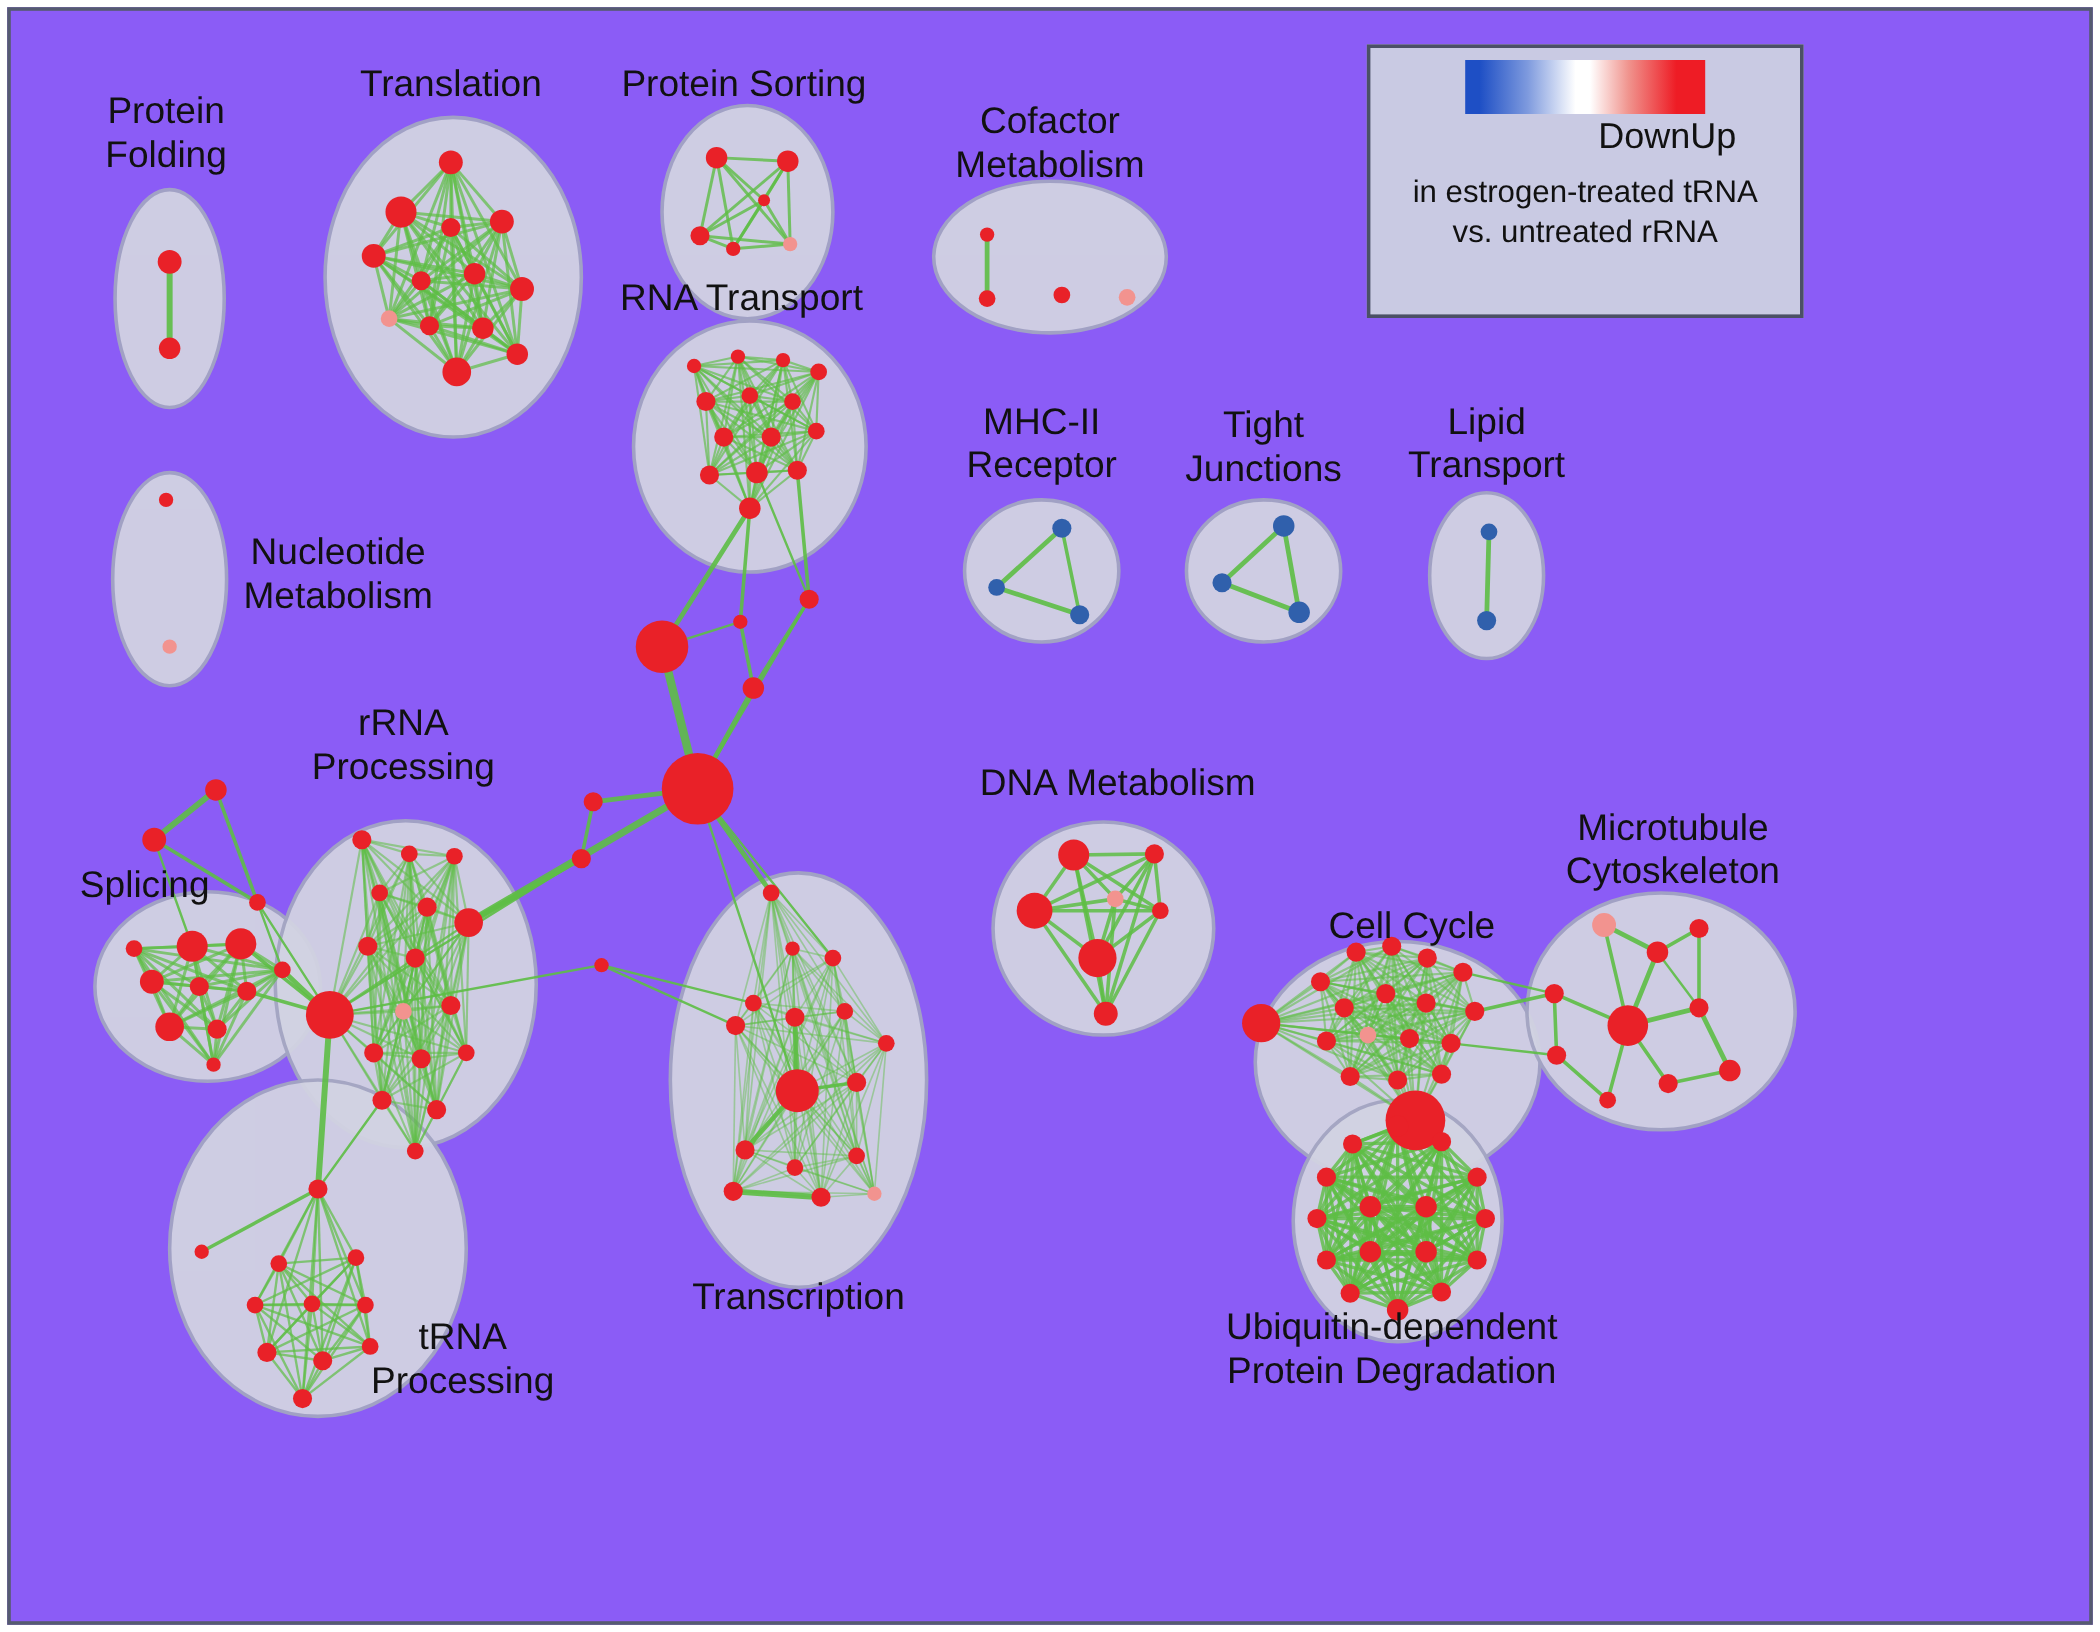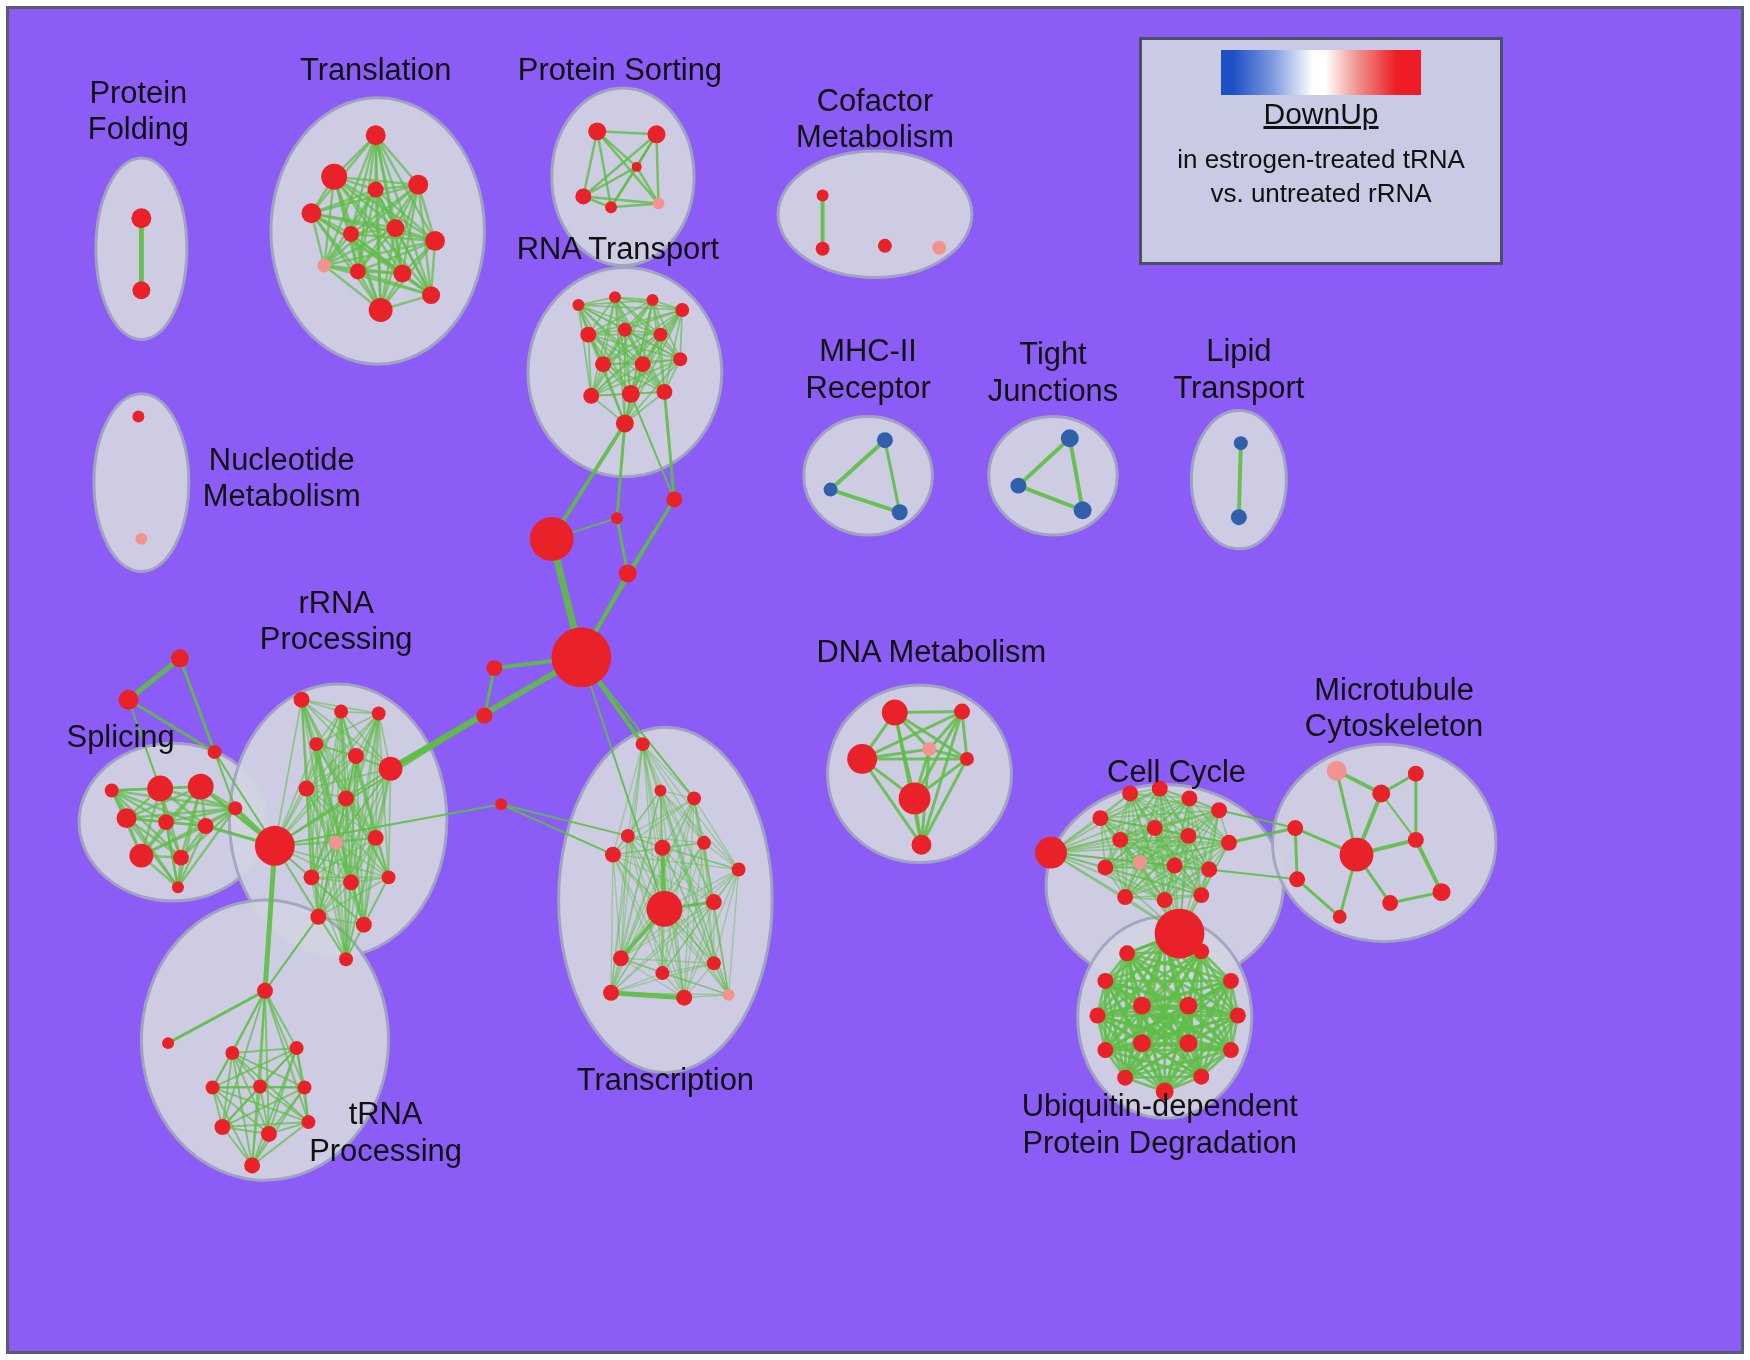--- a/index.html
+++ b/index.html
@@ -25,24 +25,23 @@
     color: #111;
     z-index: 5;
   }
   .legend-title { font-size: 30px; margin-top: 10px; }
   .legend-gradient {
     width: 200px; height: 45px;
     margin: 10px auto 2px auto;
     background: linear-gradient(90deg, #1e4fc5 0%, #1e4fc5 6%, #7e9ade 26%, #ffffff 46%, #ffffff 52%, #f0948e 68%, #ee1c25 88%, #ee1c25 100%);
   }
   .legend-ends {
-    display: flex; justify-content: center;
+    display: flex; justify-content: flex-end;
     width: 252px; margin: 2px auto 12px auto;
     font-size: 30px;
-    text-decoration: underline;
   }
   .legend-caption { font-size: 26px; line-height: 1.3; margin-top: 6px; }
 </style>
 </head>
 <body>
 
 <div class="figure">
 
   <svg class="net" id="network-svg" viewBox="0 0 1738 1348">
       <ellipse cx="132.088" cy="240.8558823529412" rx="45.684571428571424" ry="91.18823529411765" fill="#d2d3e2" stroke="#a3a5c2" stroke-width="3" opacity="0.95"></ellipse>

